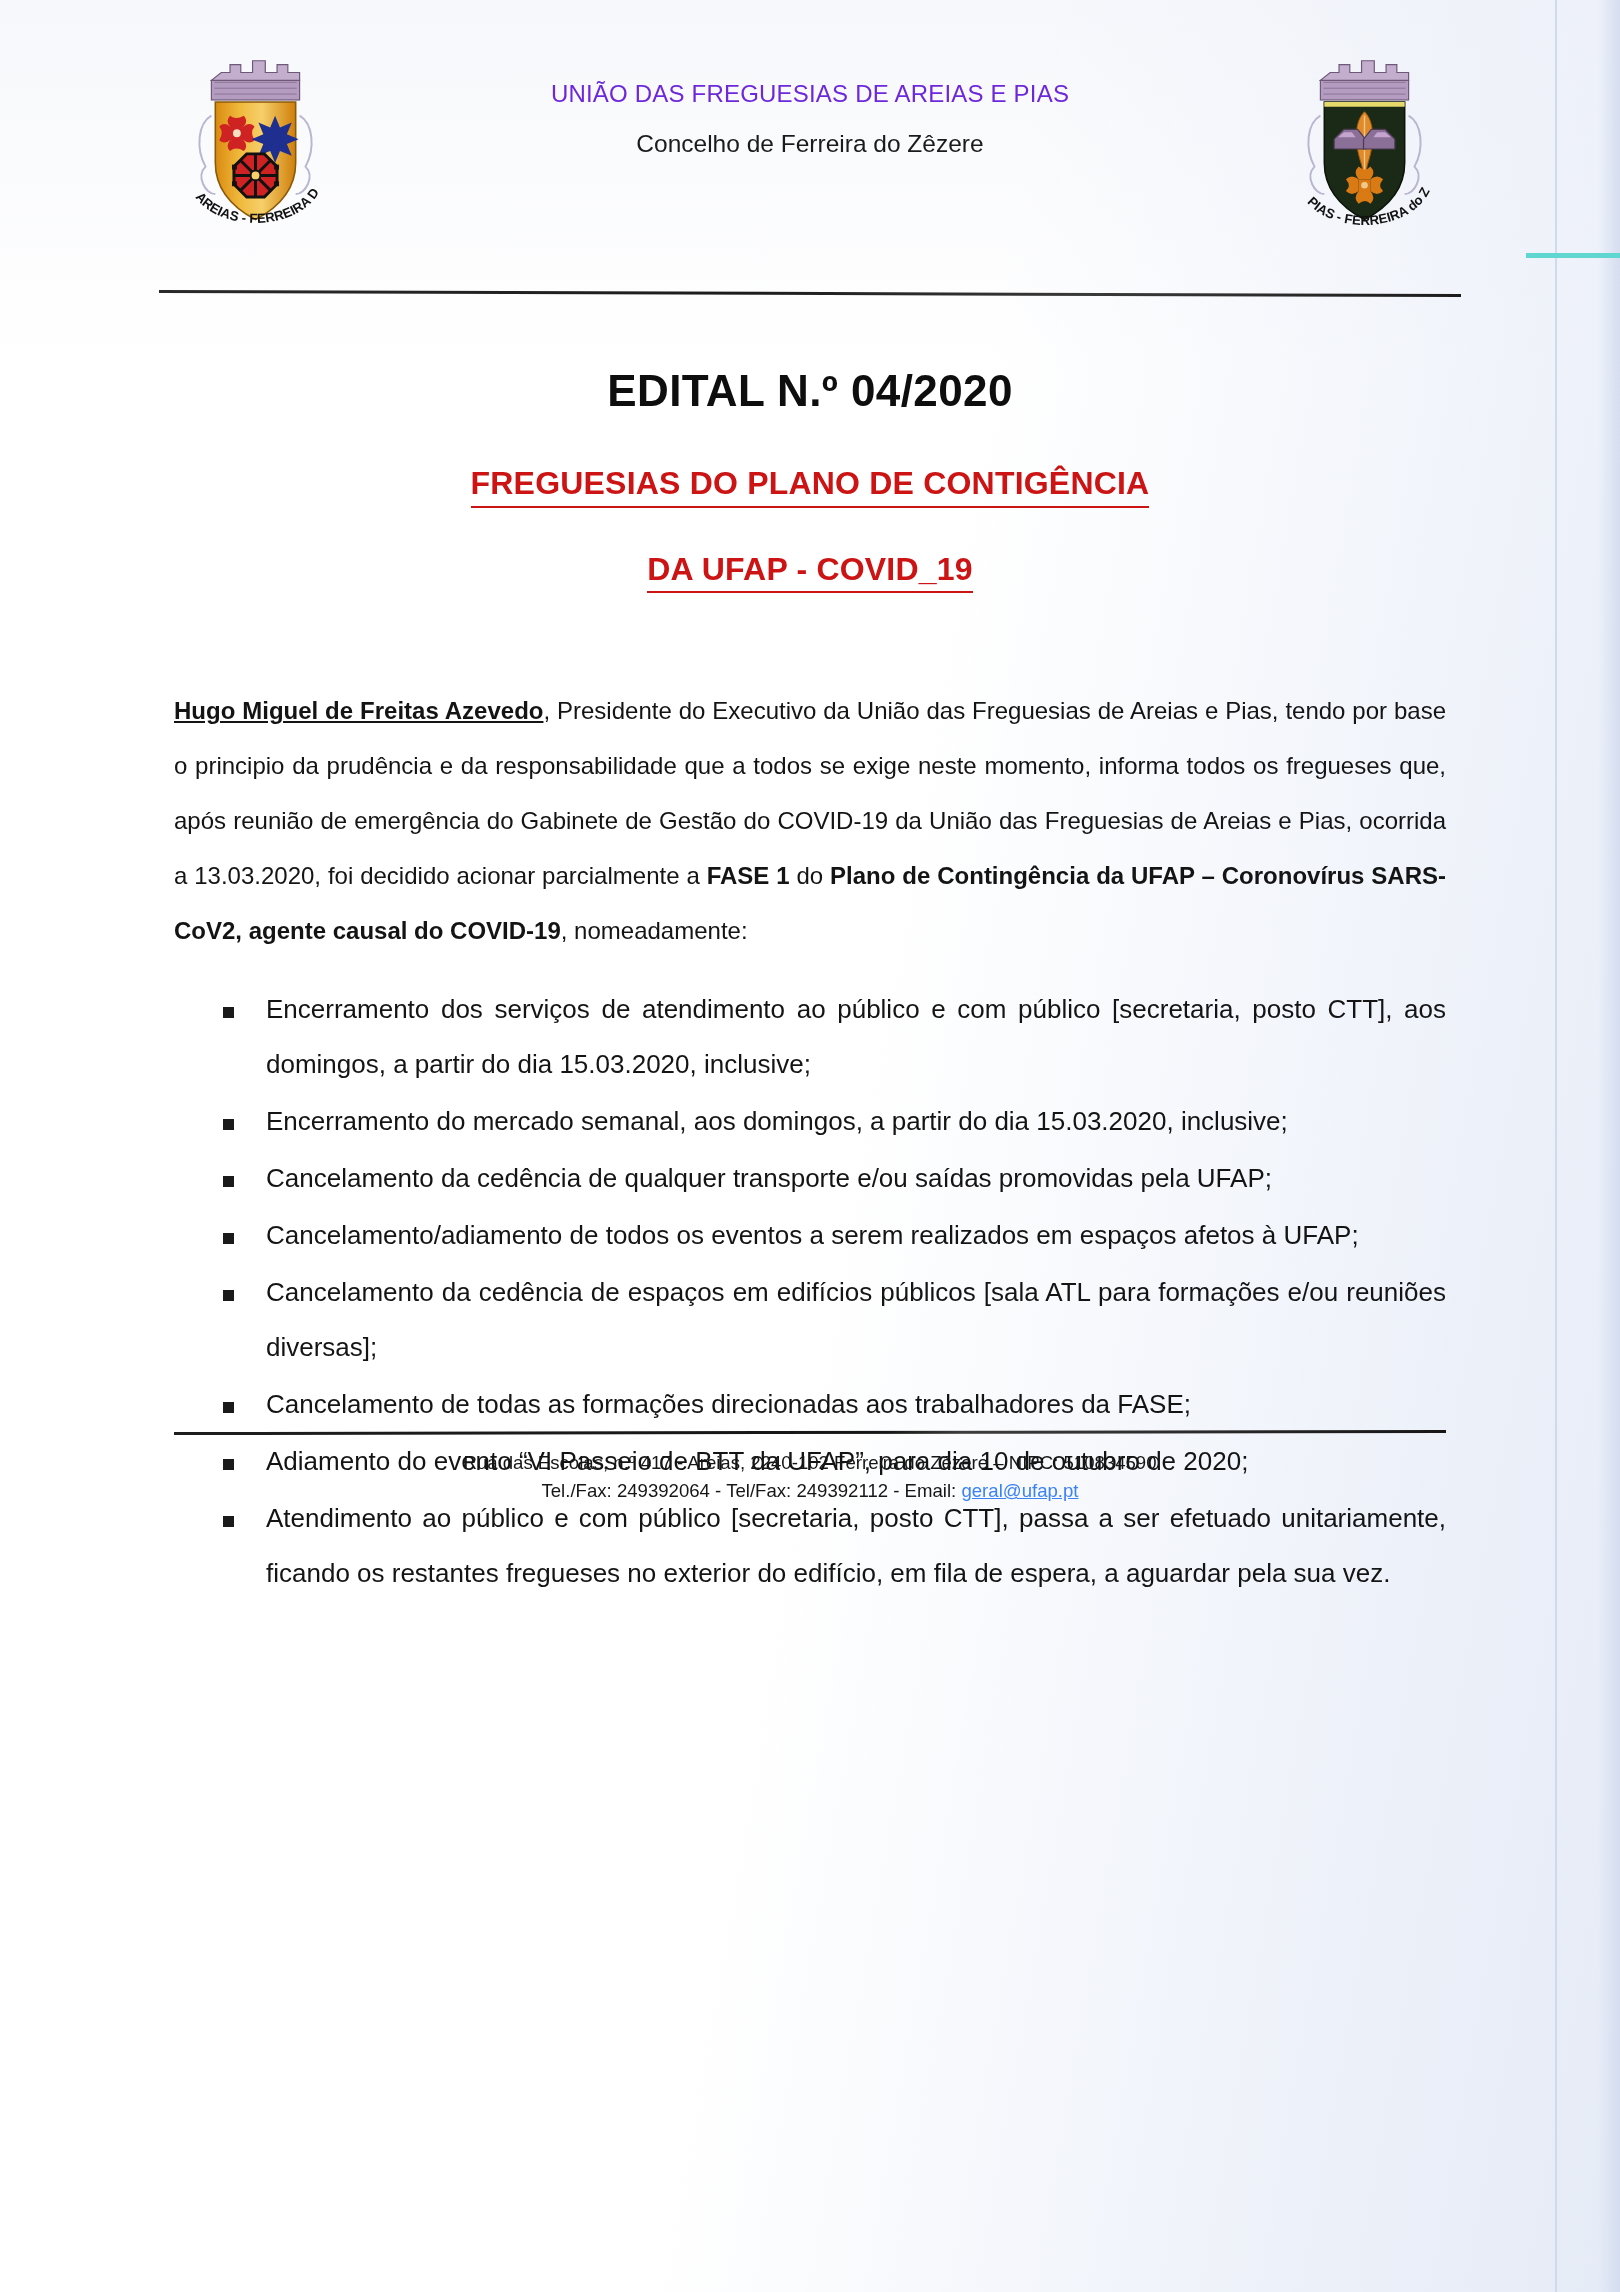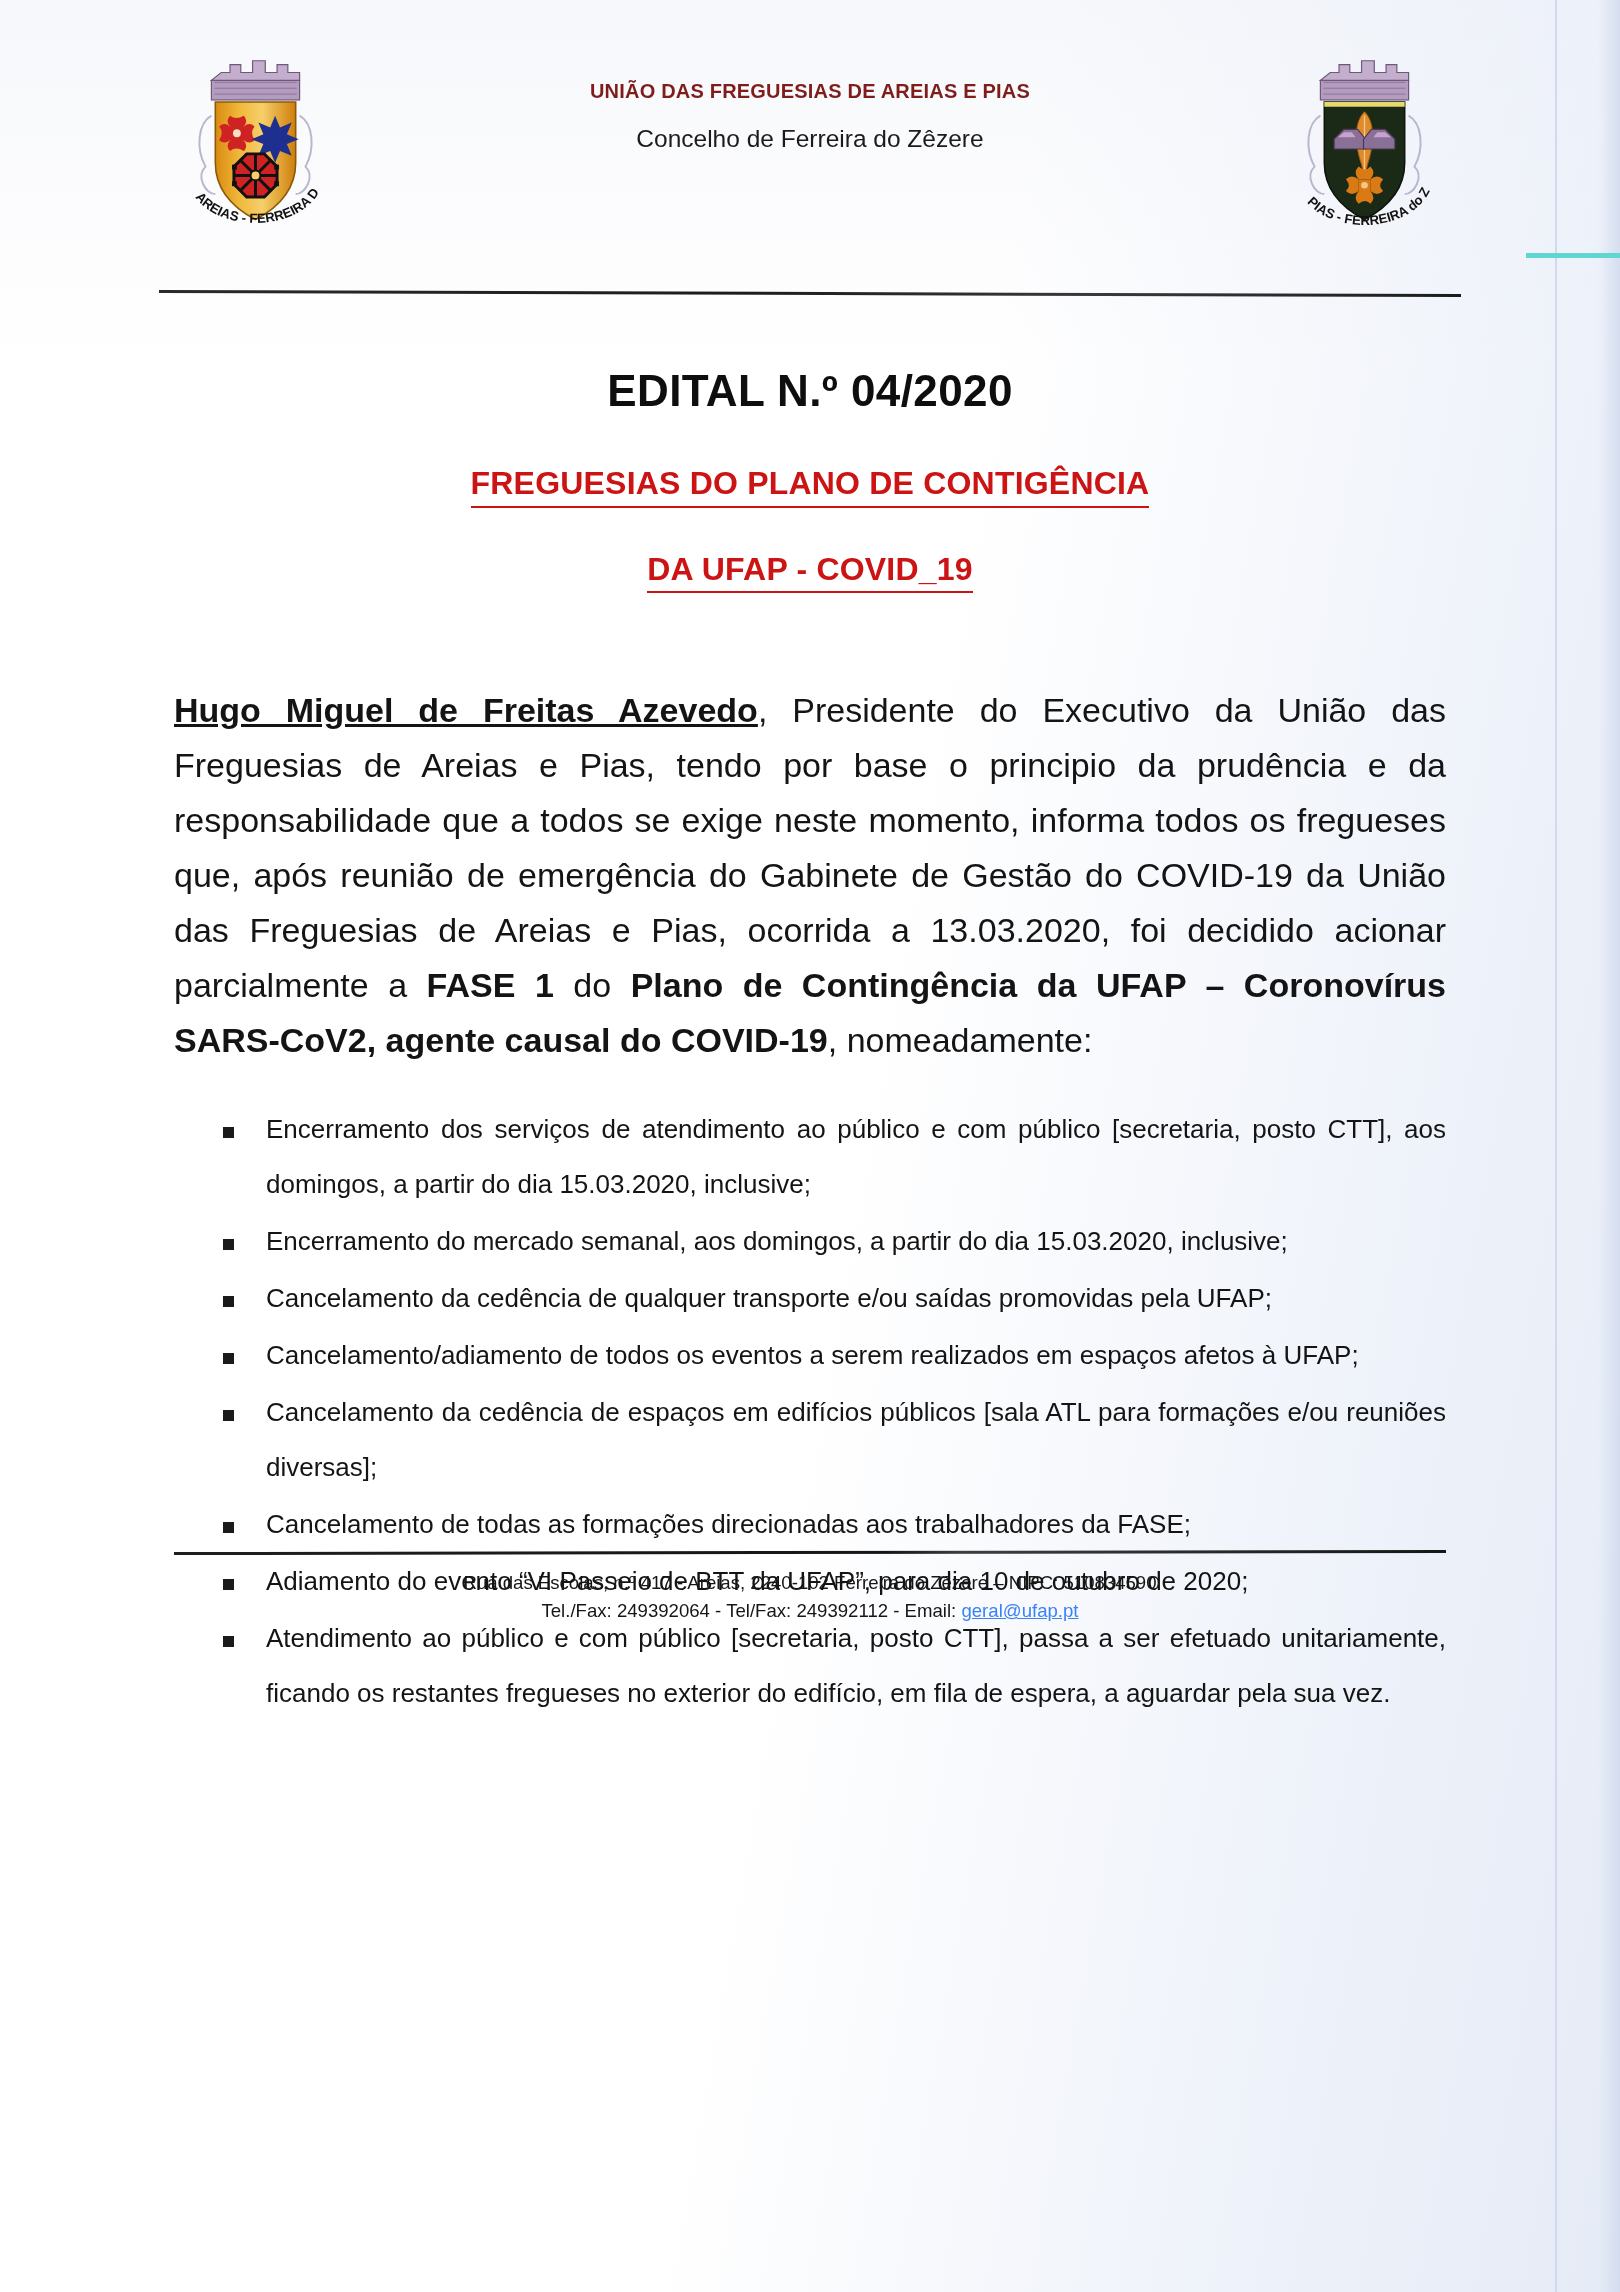--- a/index.html
+++ b/index.html
@@ -49,22 +49,22 @@
     position:absolute; top:0; width:147px; height:201px;
   }
   .crest.left{left:35px;}
   .crest.right{right:35px;}
   .crest svg{width:100%;height:100%;display:block;}
 
   .lh-text{
     position:absolute; left:167px; right:167px; top:33px; text-align:center;
   }
   .org-name{
-    font-size:20px; font-weight:bold; letter-spacing:0.2px;
-    color:#7f1d1d; white-space:nowrap;
+    font-size:24px; font-weight:normal; letter-spacing:0.2px;
+    color:#6d28d9; white-space:nowrap;
   }
   .org-sub{
     margin-top:21.6px; font-size:24.5px; color:#1b1b1b;
   }
 
   .rule-head{
     margin:9.8px 159px 0 159px;
     height:2.9px;
     background:linear-gradient(90deg,#2a2a2a 0%, #1c1c1c 45%, #3a3a3a 72%, #1c1c1c 100%);
     transform:rotate(.18deg);
@@ -80,21 +80,21 @@
     letter-spacing:0.2px; display:inline-block;
     border-bottom:2.9px solid #cc1414; padding-bottom:3.9px;
   }
   .red-1{margin-top:49px;}
   .red-2{margin-top:43px;}
 
   
   .body-wrap{margin:0 174px 0 174px;}
   .para{
     margin-top:90px;
-    font-size:34px;
+    font-size:24px;
     line-height:55px;
     color:#141414;
     text-align:justify;
     text-justify:inter-word;
   }
   .para b{font-weight:bold;}
   .uline{text-decoration:underline; font-weight:bold;}
 
   ul.items{
     list-style:none;

